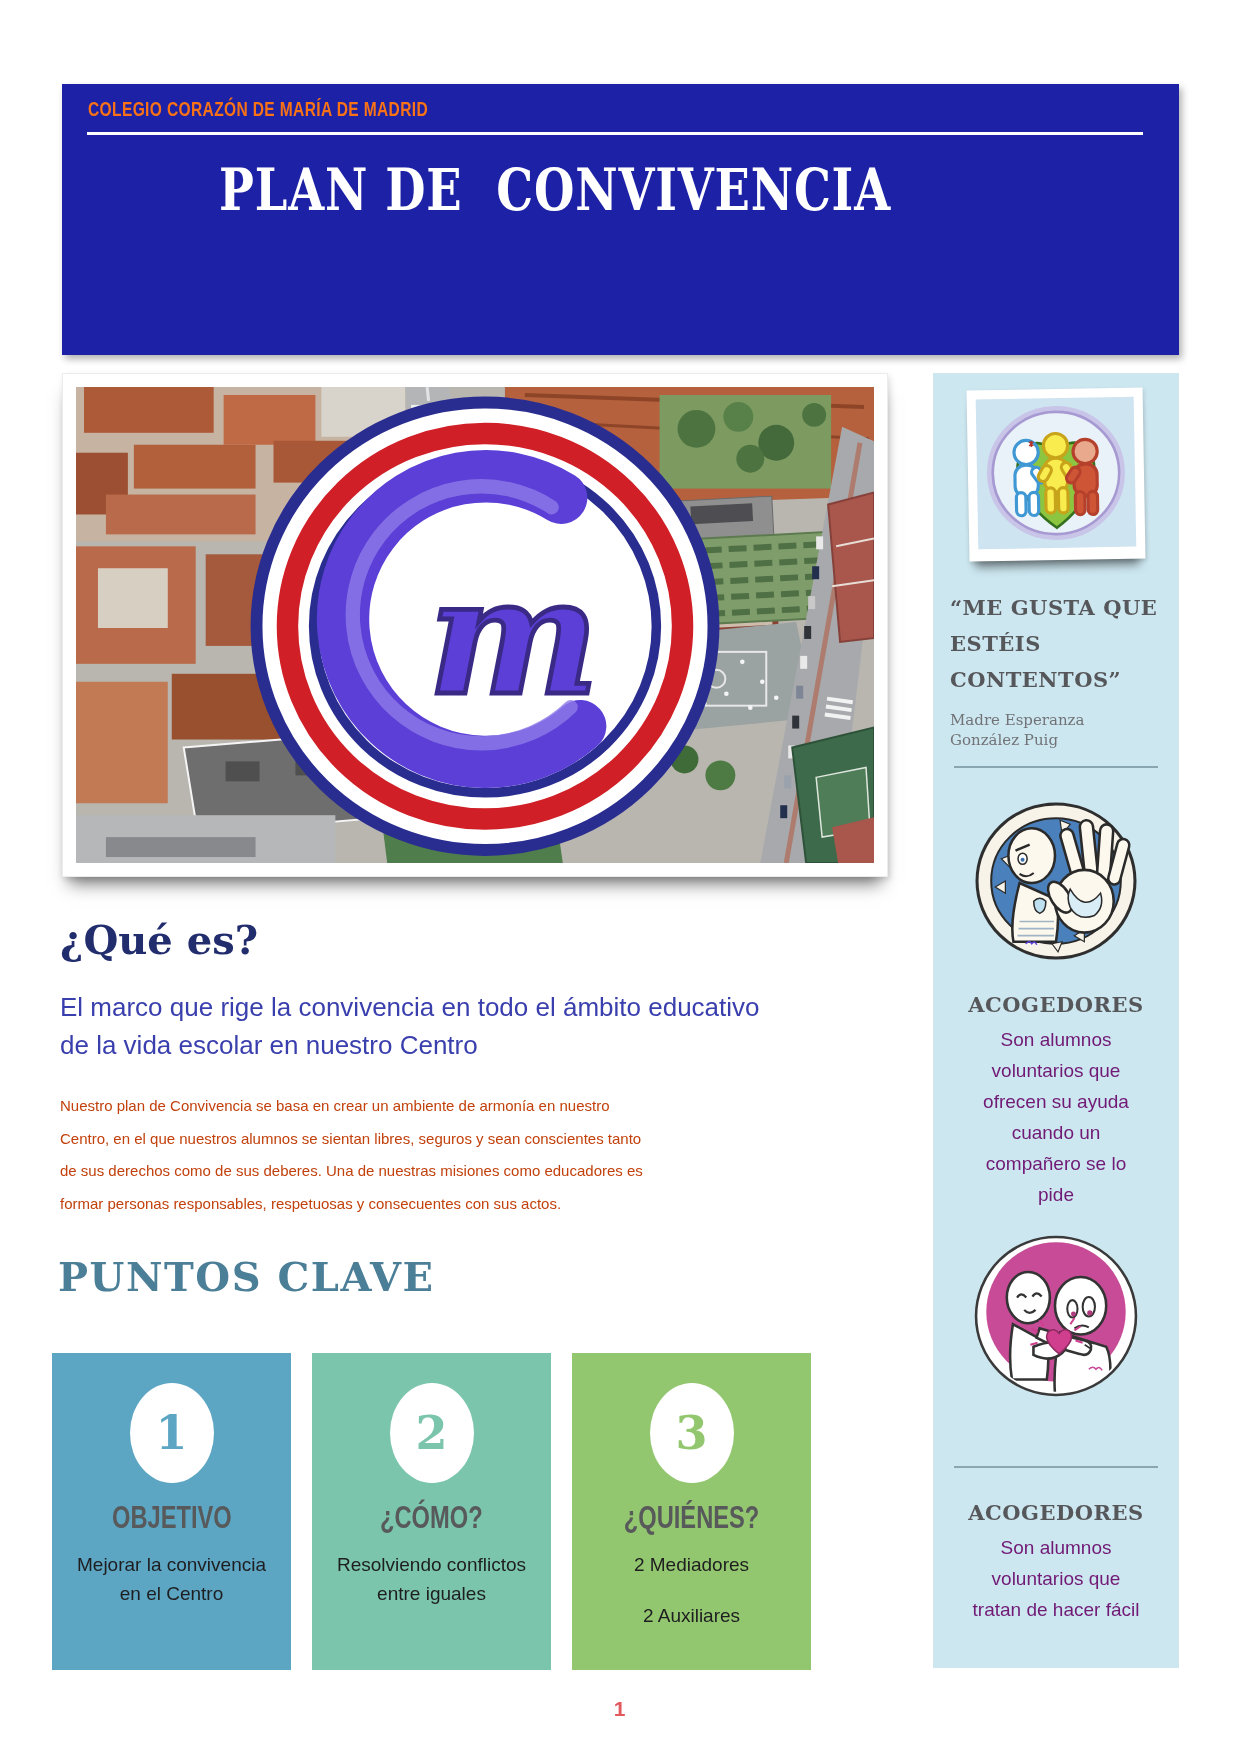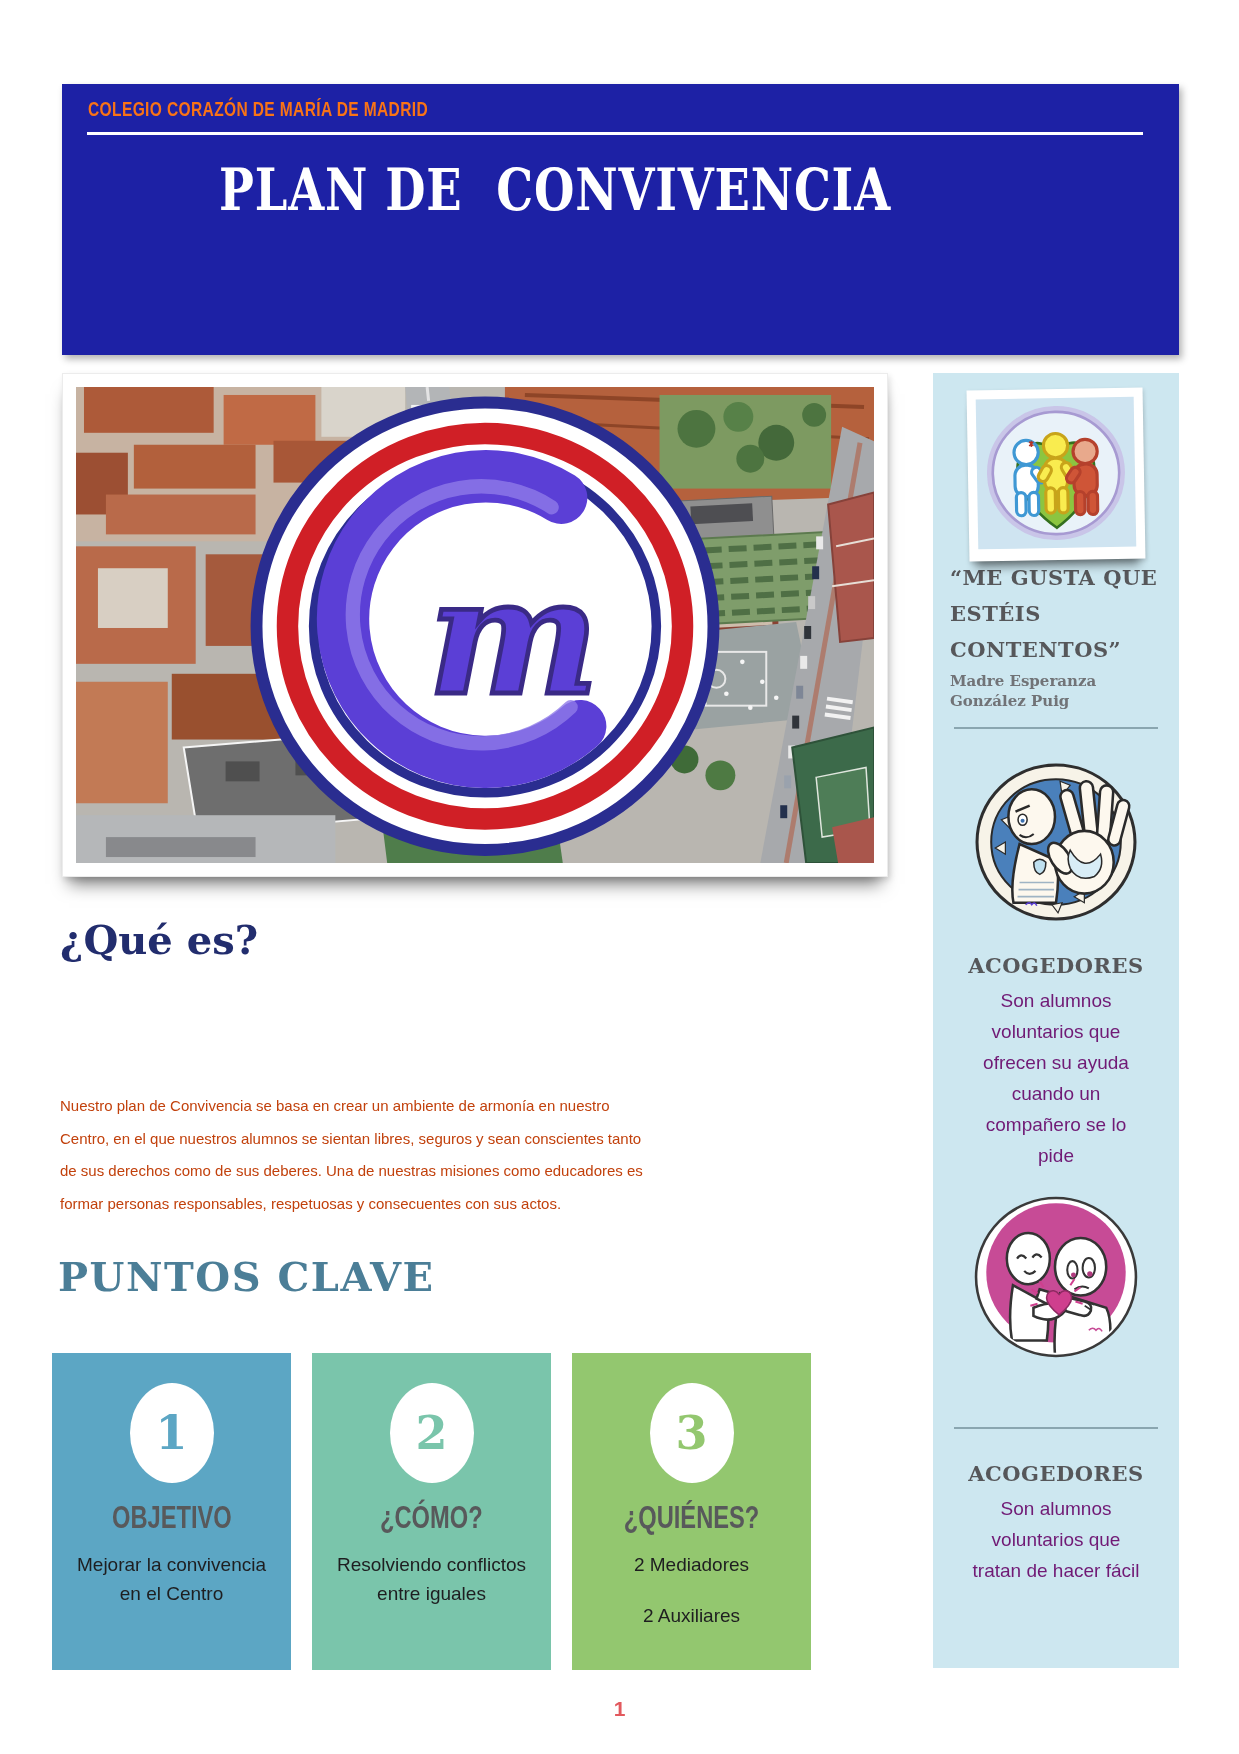--- a/index.html
+++ b/index.html
@@ -48,25 +48,25 @@
     background:#CDE7F0; display:flex; flex-direction:column; align-items:center;
     padding-top:16px;
   }
   .side-polaroid {
     width:176px; background:#ffffff; padding:9px 9px 12px 9px;
     box-shadow:0 12px 10px -6px rgba(0,0,0,.45), 1px 2px 4px rgba(0,0,0,.15);
     transform:rotate(-1deg);
   }
   .side-polaroid svg { display:block; width:158px; height:150px; background:#cfe4f1; }
   .quote-title {
-    width:212px; color:#56575A; font-weight:bold;
+    margin-top:30px; width:212px; color:#56575A; font-weight:bold;
     font-size:21px; line-height:36px; letter-spacing:.5px;
   }
   .quote-author {
-    margin-top:3px; width:212px; color:#717377; font-weight:bold;
+    margin-top:12px; width:212px; color:#717377; font-weight:normal;
     font-size:15px; line-height:20px;
   }
   .side-divider { margin-top:16px; width:204px; height:2px; background:#8AA6B0; }
   .side-illust { display:block; }
   .illust-mediator { margin-top:32px; width:164px; height:162px; }
   .illust-welcome  { margin-top:24px; width:166px; height:164px; }
   .side-heading {
     text-align:center; color:#56575A; font-weight:bold; font-size:21px; letter-spacing:.5px;
   }
   .side-heading.m { margin-top:30px; }
@@ -411,20 +411,22 @@
 
     <div class="side-divider second"></div>
 
     <div class="side-heading a serif">ACOGEDORES</div>
     <div class="side-text pre">Son alumnos
 voluntarios que
 tratan de hacer fácil</div>
   </div>
 
   <div class="que-es serif">¿Qué es?</div>
+  <div class="subhead pre">El marco que rige la convivencia en todo el ámbito educativo
+de la vida escolar en nuestro Centro</div>
   <div class="paragraph pre">Nuestro plan de Convivencia se basa en crear un ambiente de armonía en nuestro
 Centro, en el que nuestros alumnos se sientan libres, seguros y sean conscientes tanto
 de sus derechos como de sus deberes. Una de nuestras misiones como educadores es
 formar personas responsables, respetuosas y consecuentes con sus actos.</div>
   <div class="puntos serif">PUNTOS CLAVE</div>
 
   <div class="cards">
 
     <div class="card" style="background-color: rgb(92, 166, 196);">
       <div class="num-circle">

